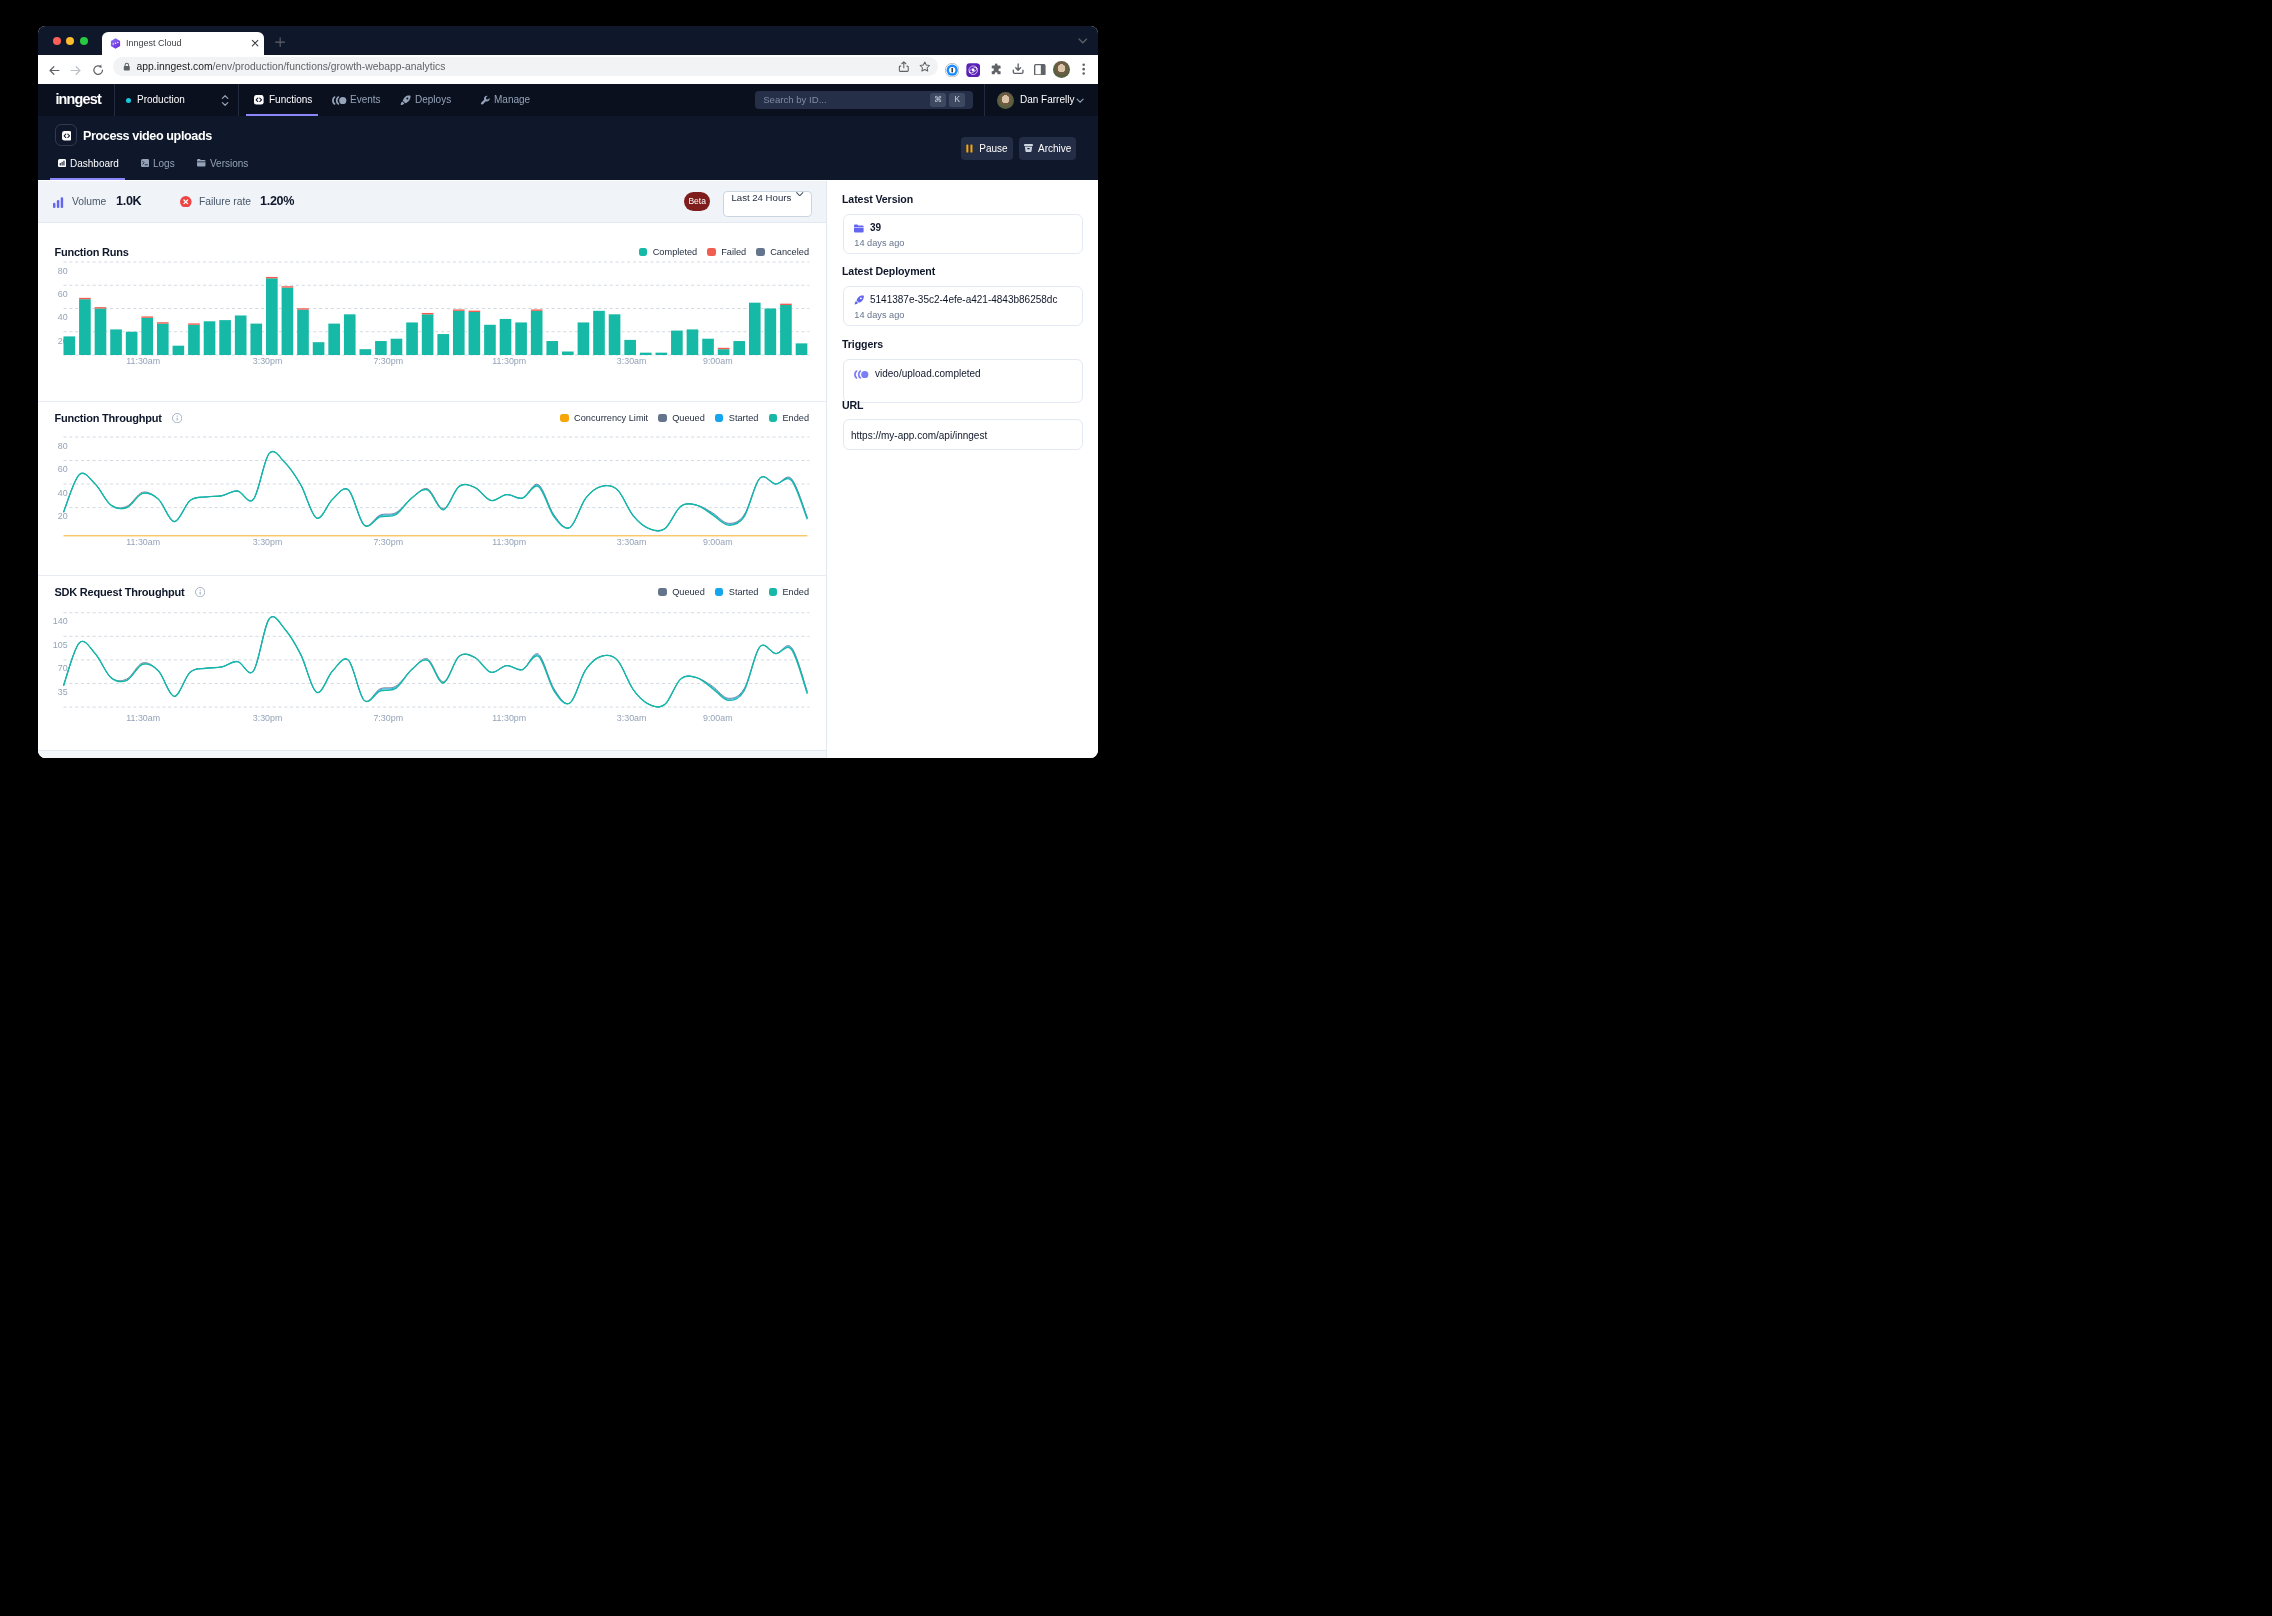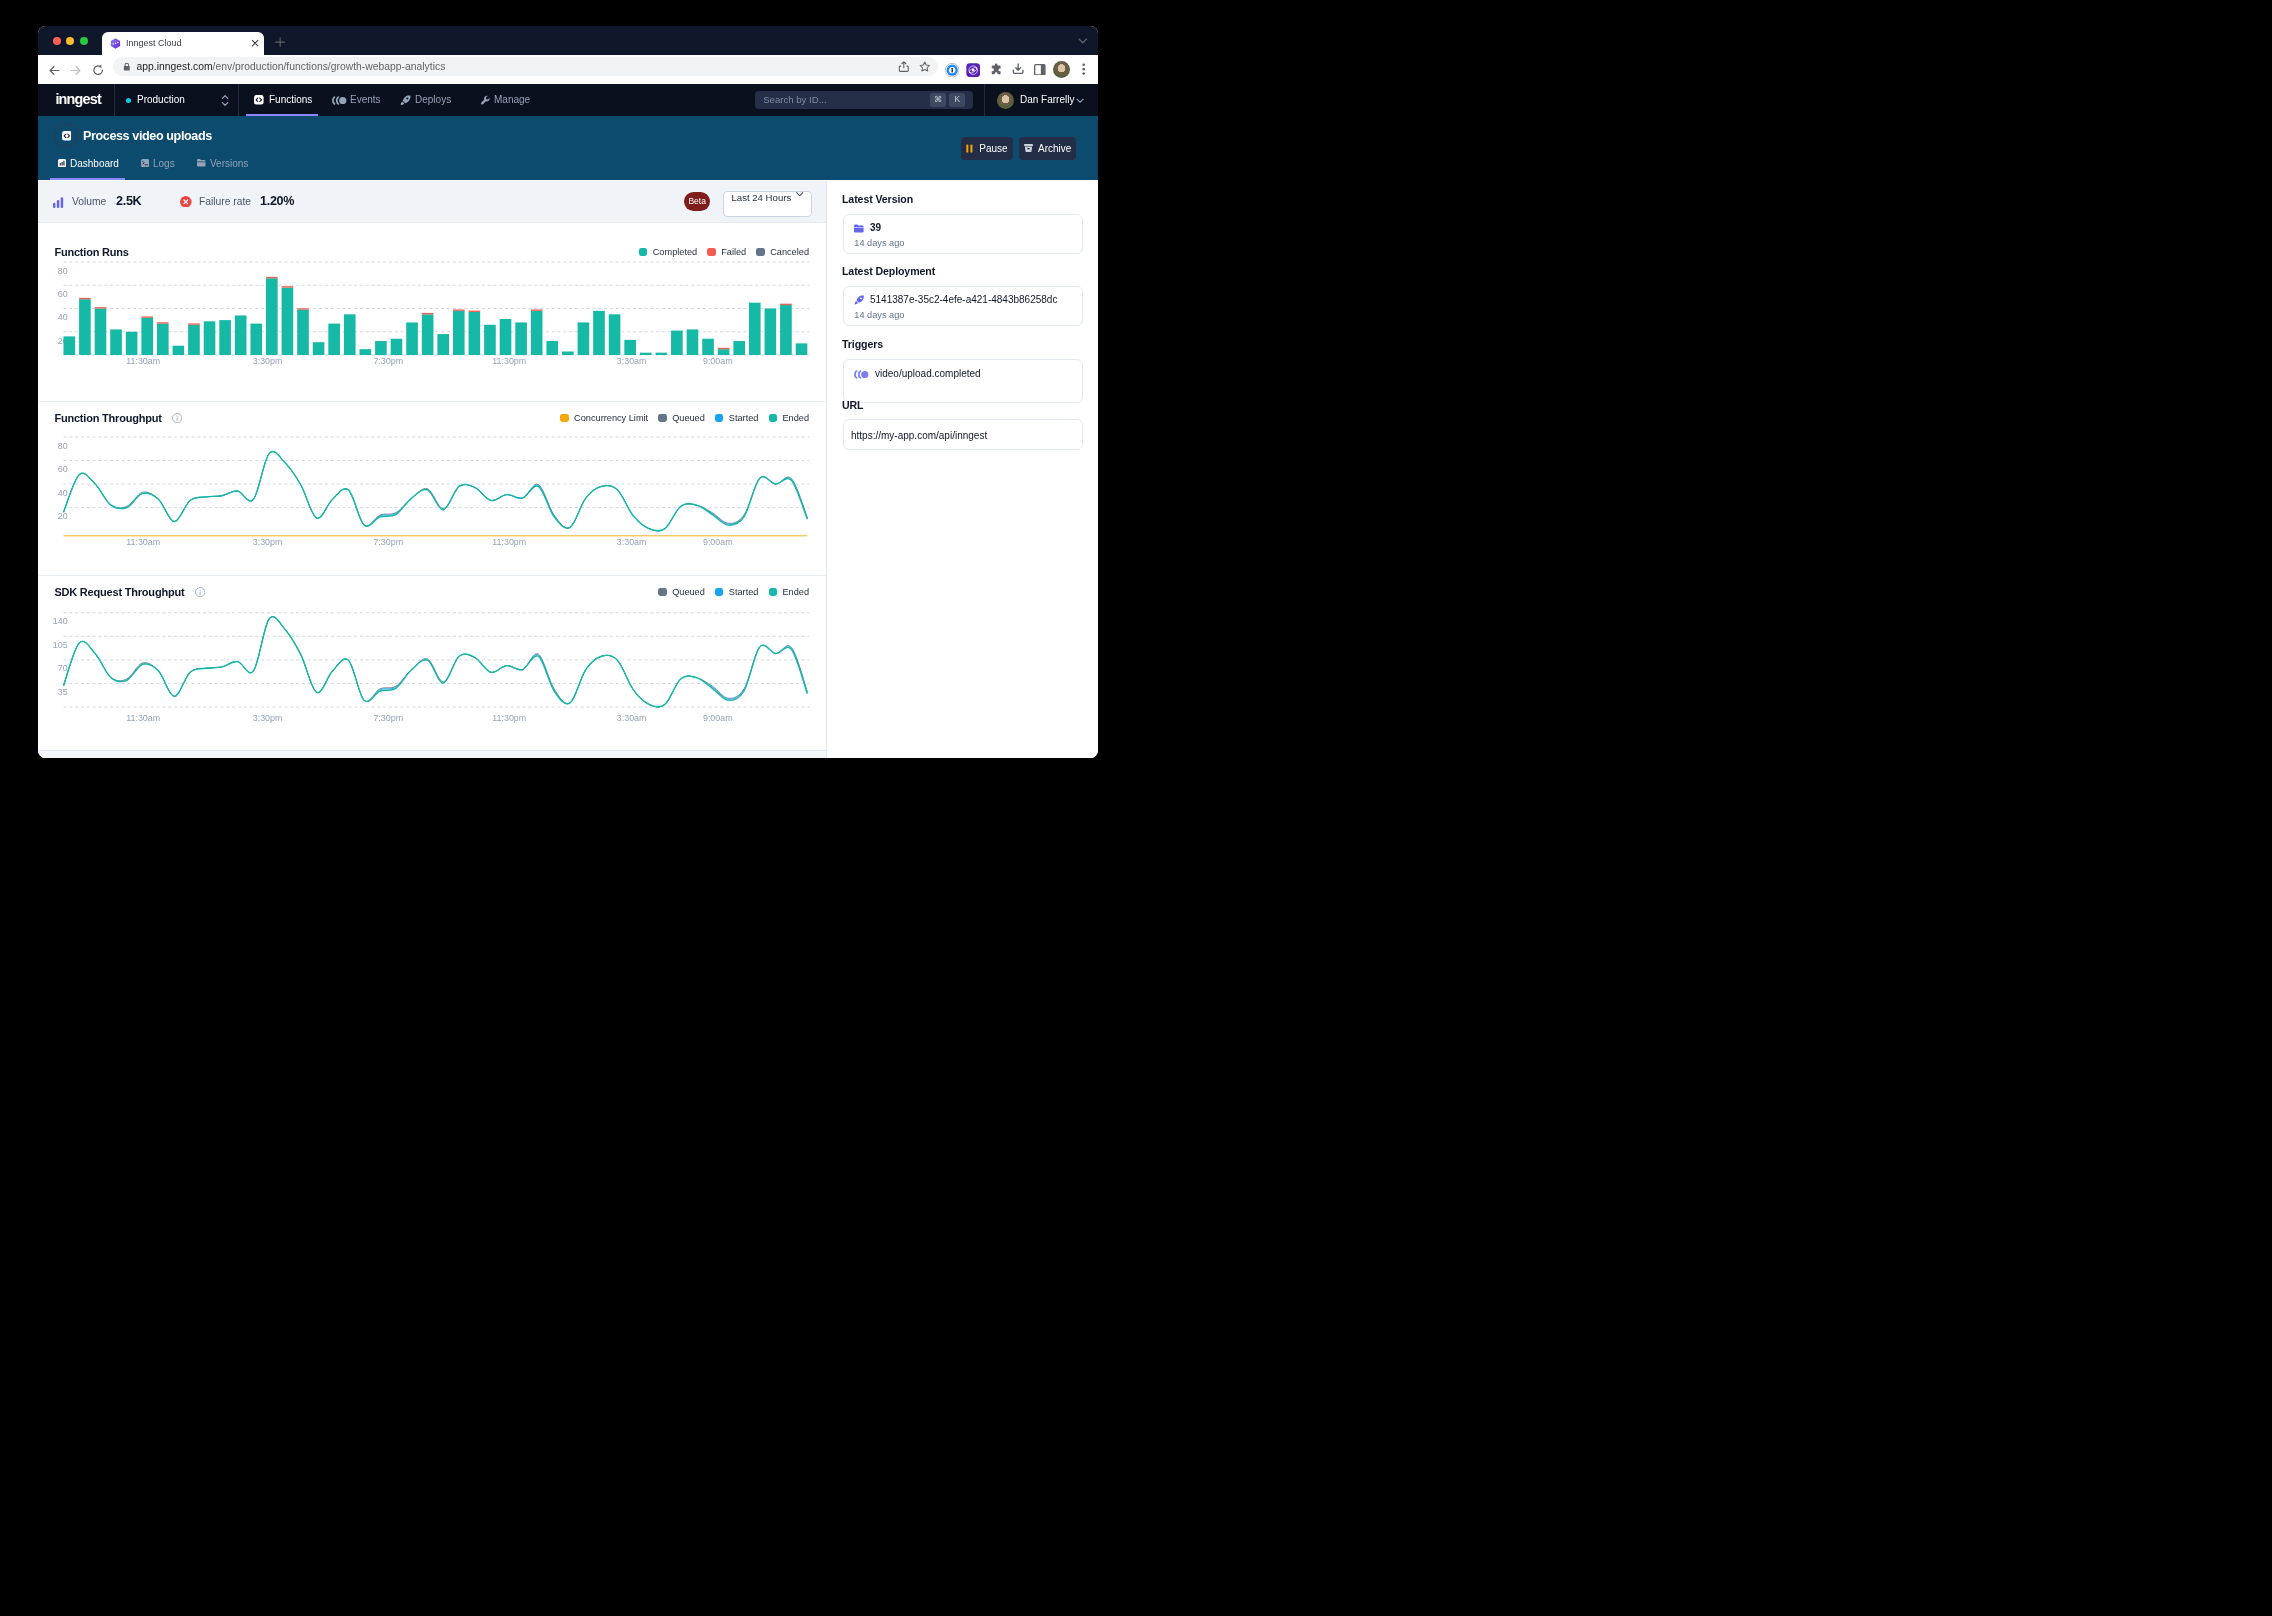--- a/index.html
+++ b/index.html
@@ -25,21 +25,21 @@
 .logo { position:absolute; left:17.4px; top:0; height:32px; line-height:31px; color:#fff;
   font-size:14.4px; font-weight:800; letter-spacing:-0.8px; }
 .navtxt { position:absolute; top:0; height:32px; line-height:32px; font-size:10px; }
 .underline { position:absolute; top:30px; height:2.4px; background:#8B87F8; }
 .search { position:absolute; left:717px; top:6.5px; width:218px; height:18.5px;
   background:#252F48; border-radius:4.1px; color:#7E8CA6; font-size:9.6px;
   line-height:18.5px; padding-left:8.2px; }
 .kcap { position:absolute; top:9.2px; width:16.4px; height:13.7px; background:#3D4961;
   border-radius:2.7px; color:#CDD5E0; font-size:8.2px; text-align:center; line-height:13.7px; }
 
-.sub { position:absolute; left:0; top:90px; width:100%; height:64px; background:#0c4a6e; }
+.sub { position:absolute; left:0; top:90px; width:100%; height:64px; background:#0f172a; }
 .fnbox { position:absolute; left:17px; top:8.2px; width:22px; height:22px;
   border:0.7px solid #323A52; border-radius:6.2px; }
 .subtitle { position:absolute; left:45px; top:0px; height:38px; line-height:40px;
   color:#fff; font-size:12.6px; font-weight:600; letter-spacing:-0.4px; }
 .stab { position:absolute; top:37px; height:22px; line-height:22px; font-size:10px; }
 .btn { position:absolute; top:21px; height:23px; background:#232D45; border-radius:4.1px;
   color:#fff; font-size:10px; display:flex; align-items:center; justify-content:center; }
 
 .content { position:absolute; left:0; top:155px; width:100%; height:577px; background:#fff; }
 .statsrow { position:absolute; left:0; top:0; width:788px; height:42px;
@@ -249,21 +249,21 @@
   <div class="content">
     <div class="sdiv"></div>
 
     <div class="statsrow">
       <svg class="abs" style="left:15.4px;top:15.7px" width="10.3" height="11" viewBox="0 0 15 16">
         <rect x="0" y="8.5" width="3.6" height="7.5" rx="1.6" fill="#6366F1"></rect>
         <rect x="5.6" y="4.5" width="3.6" height="11.5" rx="1.6" fill="#6366F1"></rect>
         <rect x="11.2" y="0.5" width="3.6" height="15.5" rx="1.6" fill="#6366F1"></rect>
       </svg>
       <div class="abs stat-label" style="left:34px;top:14.7px">Volume</div>
-      <div class="abs stat-val" style="left:78px;top:13.3px">2.5K</div>
+      <div class="abs stat-val" style="left:78px;top:13.3px">1.0K</div>
       <svg class="abs" style="left:142px;top:14.7px" width="11.6" height="11.6" viewBox="0 0 17 17">
         <circle cx="8.5" cy="8.5" r="8.5" fill="#EF4444"></circle>
         <path d="M5.8 5.8 L11.2 11.2 M11.2 5.8 L5.8 11.2" stroke="#fff" stroke-width="1.9" stroke-linecap="round"></path>
       </svg>
       <div class="abs stat-label" style="left:161px;top:14.7px">Failure rate</div>
       <div class="abs stat-val" style="left:222px;top:13.3px">1.20%</div>
       <div class="beta">Beta</div>
       <div class="range">Last 24 Hours
         <svg width="7.5" height="4.8" viewBox="0 0 11 7">
             <path d="M1 1 L5.5 5.5 L10 1" stroke="#475569" stroke-width="1.6" fill="none" stroke-linecap="round"></path>

